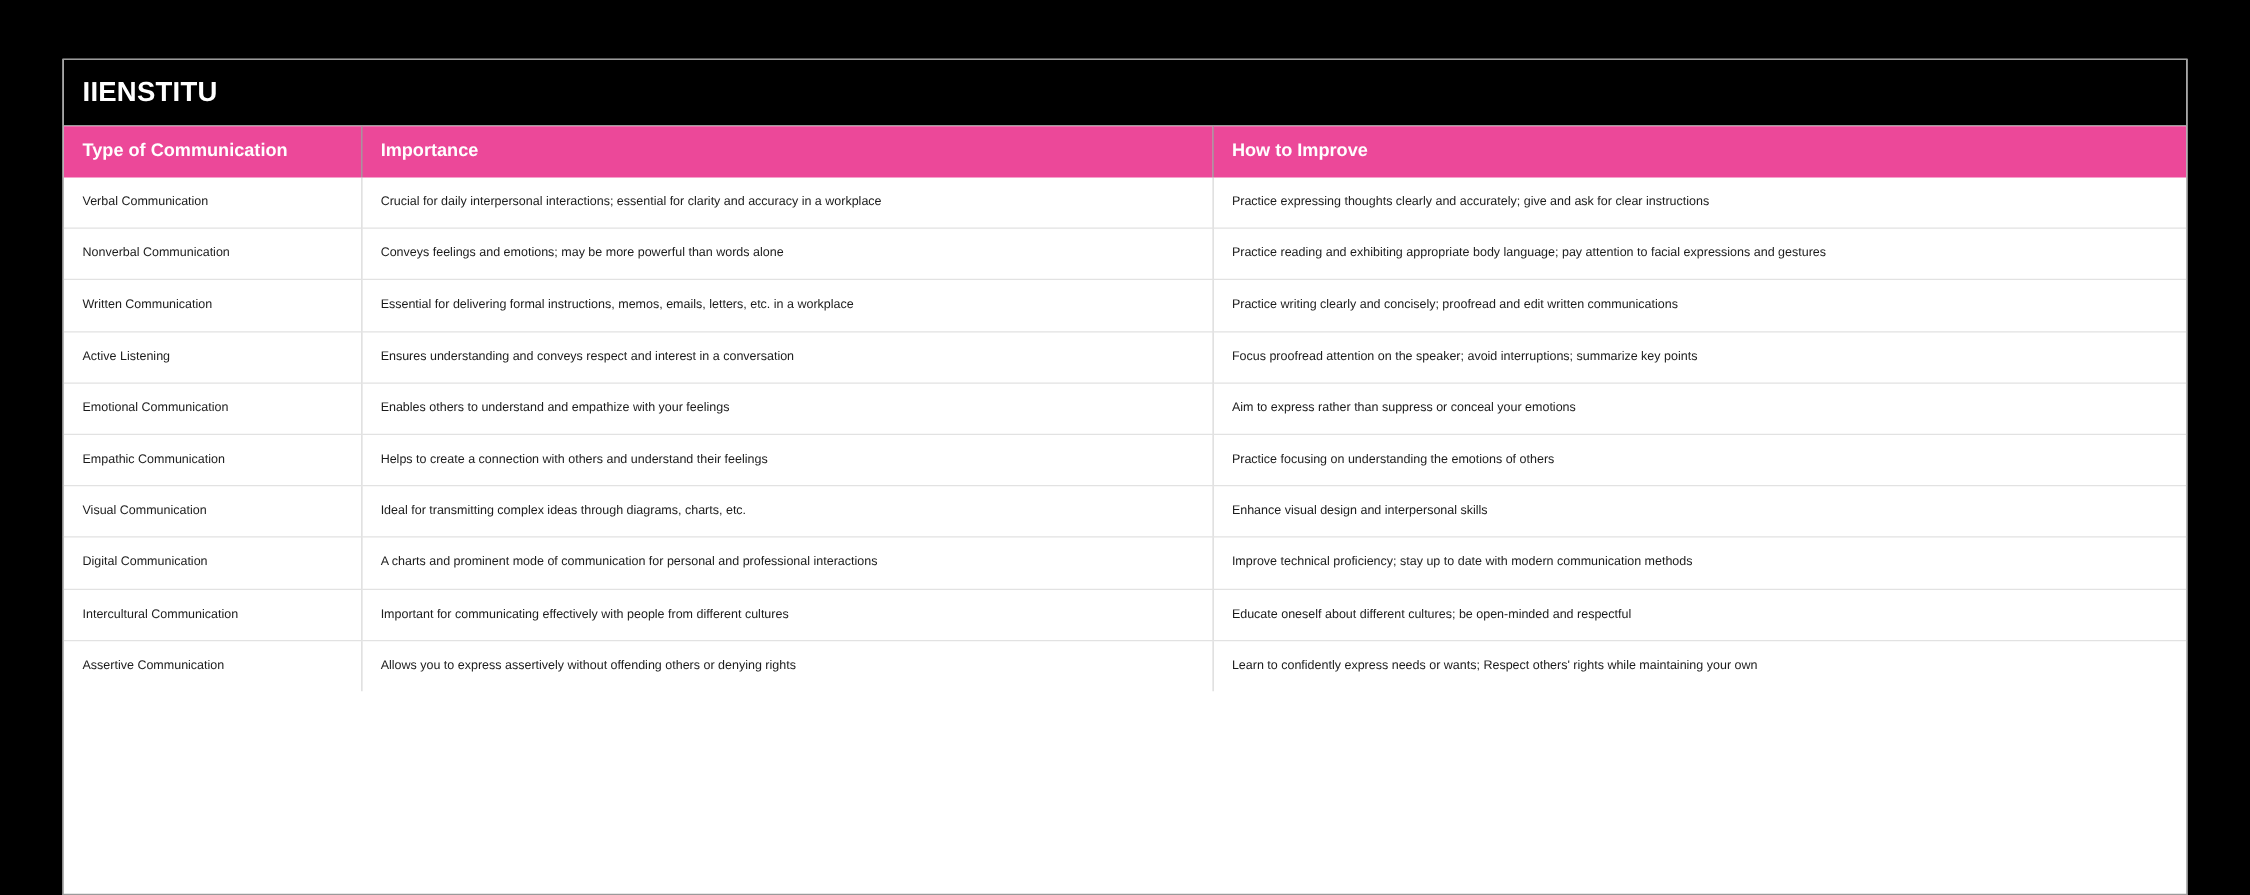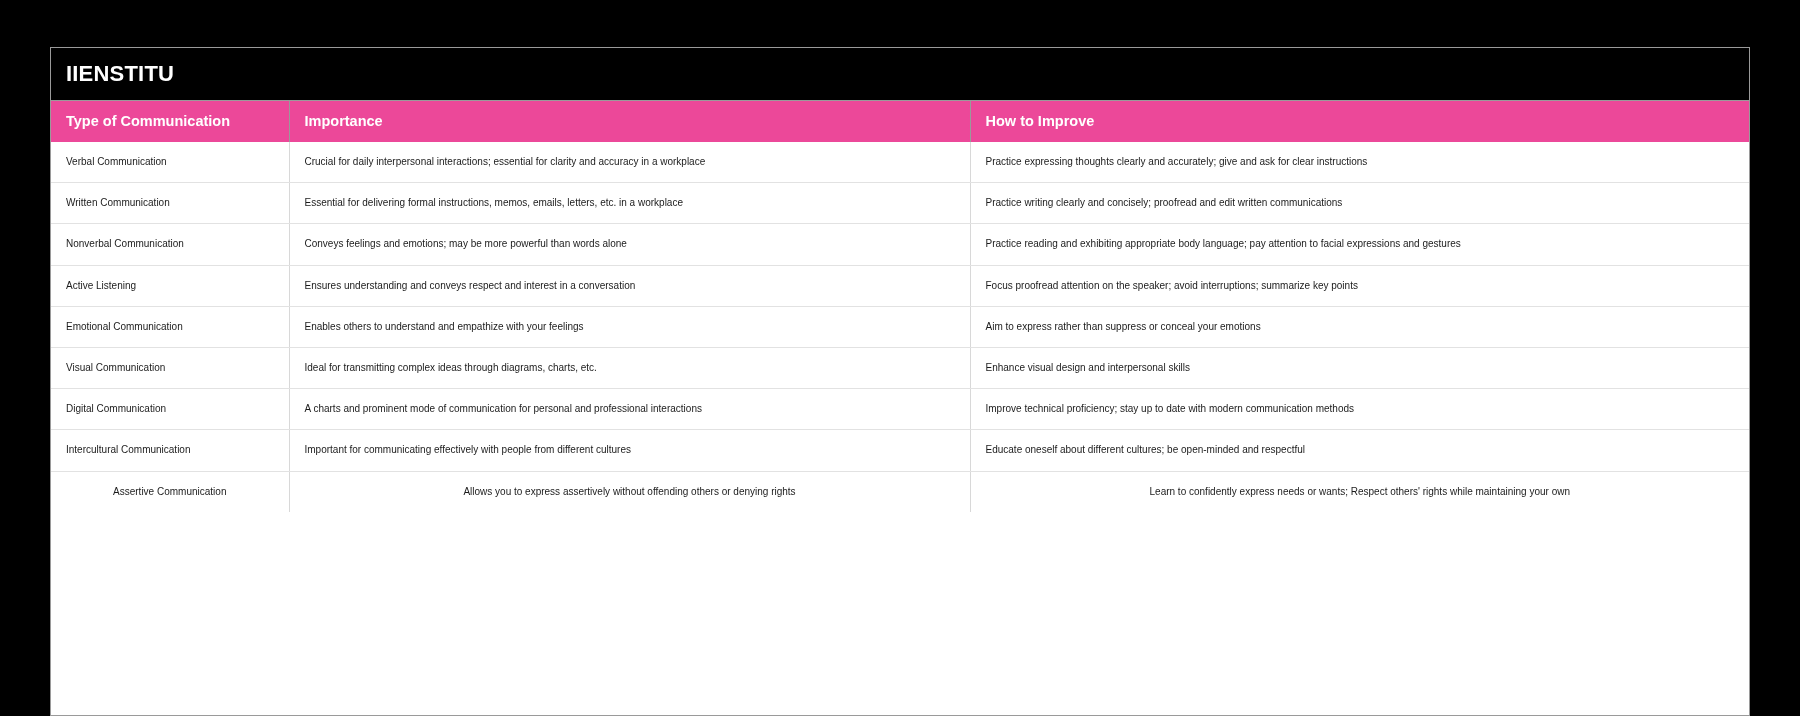--- a/index.html
+++ b/index.html
@@ -83,21 +83,21 @@
     color: #1b1b1b;
     text-align: left;
     vertical-align: middle;
     padding: 13px 15px;
     border-right: 1px solid #d8d8d8;
     border-bottom: 1px solid #e2e2e2;
     box-sizing: border-box;
     line-height: 1.42;
   }
   tbody td:last-child { border-right: none; }
-  tbody tr:last-child td { border-bottom: none; text-align: center; }
+  tbody tr:last-child td { border-bottom: none; }
 
   .cell-type { color: #1b1b1b; }
 </style>
 </head>
 <body>
 
 <div class="page">
   <div class="table-card">
 
     <div class="brand-bar">
@@ -117,38 +117,43 @@
           <th>How to Improve</th>
         </tr>
       </thead>
       <tbody>
         <tr>
           <td class="cell-type">Verbal Communication</td>
           <td>Crucial for daily interpersonal interactions; essential for clarity and accuracy in a workplace</td>
           <td>Practice expressing thoughts clearly and accurately; give and ask for clear instructions</td>
         </tr>
         <tr>
+          <td class="cell-type">Nonverbal Communication</td>
+          <td>Conveys feelings and emotions; may be more powerful than words alone</td>
+          <td>Practice reading and exhibiting appropriate body language; pay attention to facial expressions and gestures</td>
+        </tr>
+        <tr>
           <td class="cell-type">Written Communication</td>
           <td>Essential for delivering formal instructions, memos, emails, letters, etc. in a workplace</td>
           <td>Practice writing clearly and concisely; proofread and edit written communications</td>
-        </tr>
-        <tr>
-          <td class="cell-type">Nonverbal Communication</td>
-          <td>Conveys feelings and emotions; may be more powerful than words alone</td>
-          <td>Practice reading and exhibiting appropriate body language; pay attention to facial expressions and gestures</td>
         </tr>
         <tr>
           <td class="cell-type">Active Listening</td>
           <td>Ensures understanding and conveys respect and interest in a conversation</td>
           <td>Focus proofread attention on the speaker; avoid interruptions; summarize key points</td>
         </tr>
         <tr>
           <td class="cell-type">Emotional Communication</td>
           <td>Enables others to understand and empathize with your feelings</td>
           <td>Aim to express rather than suppress or conceal your emotions</td>
+        </tr>
+        <tr>
+          <td class="cell-type">Empathic Communication</td>
+          <td>Helps to create a connection with others and understand their feelings</td>
+          <td>Practice focusing on understanding the emotions of others</td>
         </tr>
         <tr>
           <td class="cell-type">Visual Communication</td>
           <td>Ideal for transmitting complex ideas through diagrams, charts, etc.</td>
           <td>Enhance visual design and interpersonal skills</td>
         </tr>
         <tr>
           <td class="cell-type">Digital Communication</td>
           <td>A charts and prominent mode of communication for personal and professional interactions</td>
           <td>Improve technical proficiency; stay up to date with modern communication methods</td>

